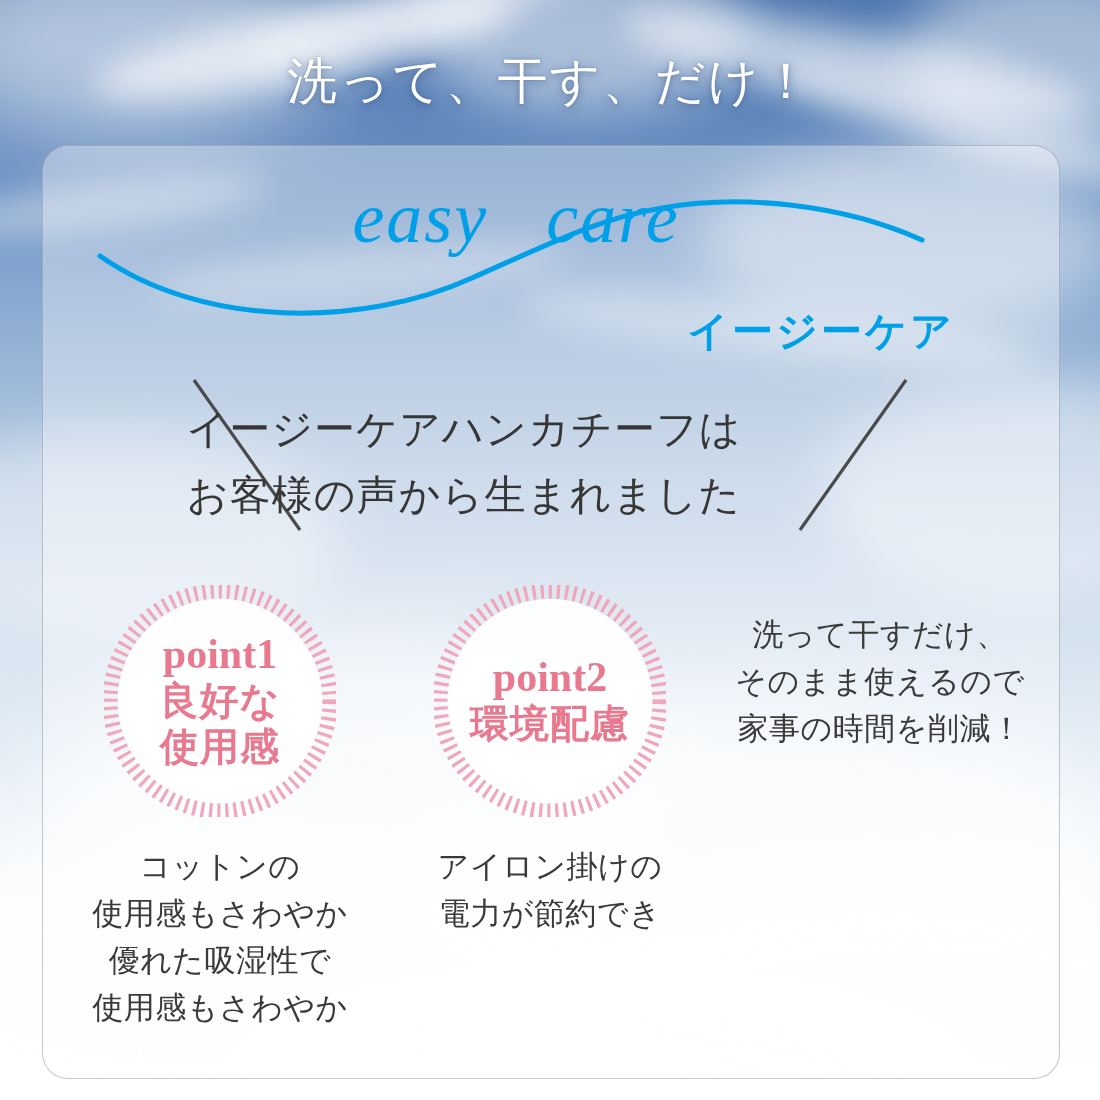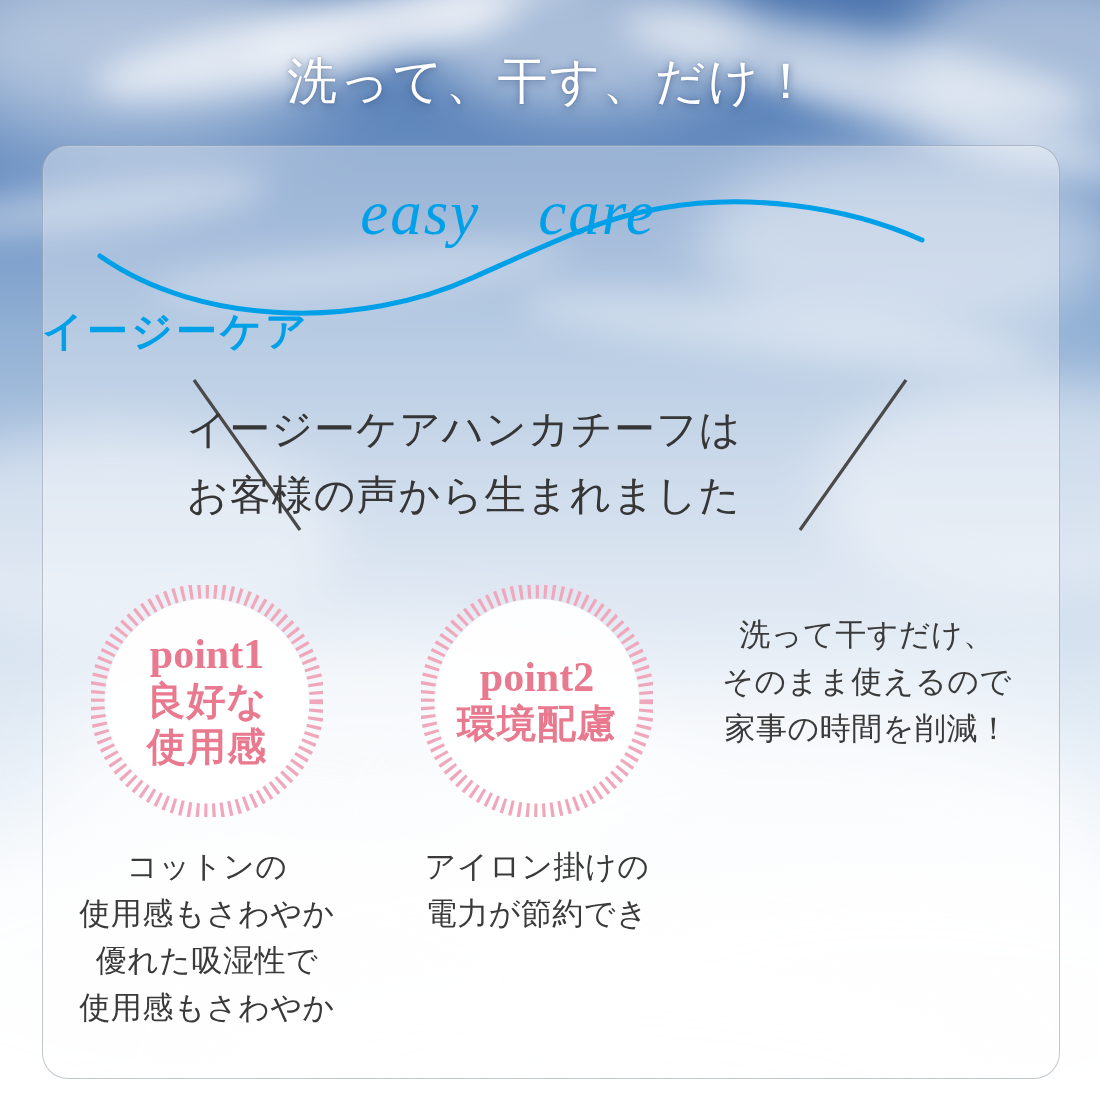--- a/index.html
+++ b/index.html
@@ -49,48 +49,48 @@
     font-size:50px;font-weight:400;letter-spacing:2px;
     text-shadow:0 2px 9px rgba(40,70,120,0.55), 0 0 2px rgba(40,70,120,0.4);
     white-space:nowrap;
   }
   
   #logo-block{
     position:absolute;left:42px;top:168px;width:1016px;height:210px;
   }
   #logo-svg{position:absolute;left:0;top:0;width:1016px;height:150px;}
   #logo-word{
-    position:absolute;left:4px;top:14px;width:924px;text-align:center;
+    position:absolute;left:12px;top:14px;width:924px;text-align:center;
     font-family:"Liberation Serif", serif;
-    font-style:italic;font-size:63px;color:#00a0e9;
+    font-style:italic;font-size:72px;color:#00a0e9;
     letter-spacing:2px;white-space:nowrap;
     line-height:1;
   }
   #logo-word .gap{display:inline-block;width:58px;}
   #logo-kana{
-    position:absolute;left:0;top:136px;width:913px;text-align:left;
+    position:absolute;left:0;top:136px;width:913px;text-align:right;
     font-family:"DejaVu Sans", sans-serif;
     font-size:41px;font-weight:700;color:#00a0e9;letter-spacing:3px;
     white-space:nowrap;
   }
   
   #sub-block{
     position:absolute;left:42px;top:378px;width:1016px;height:160px;
   }
   #sub-lines{position:absolute;left:0;top:0;width:1016px;height:160px;}
   #subtitle{
     position:absolute;left:0;top:18px;width:844px;text-align:center;
     color:#363636;font-family:"DejaVu Sans", sans-serif;
     font-size:41px;line-height:1.62;letter-spacing:1px;font-weight:400;
   }
   #subtitle div{white-space:nowrap;}
   
   #points{
     position:absolute;left:42px;top:585px;width:1016px;height:430px;
-    display:flex;justify-content:flex-start;align-items:flex-start;
+    display:flex;justify-content:center;align-items:flex-start;
   }
   .point-col{width:330px;display:flex;flex-direction:column;align-items:center;}
   .circle-wrap{position:relative;width:232px;height:232px;}
   .circle-svg{position:absolute;left:0;top:0;width:232px;height:232px;}
   .circle-text{
     position:absolute;left:0;top:0;width:232px;height:232px;
     display:flex;flex-direction:column;align-items:center;justify-content:center;
     color:#e8798f;
   }
   .pt-label{

